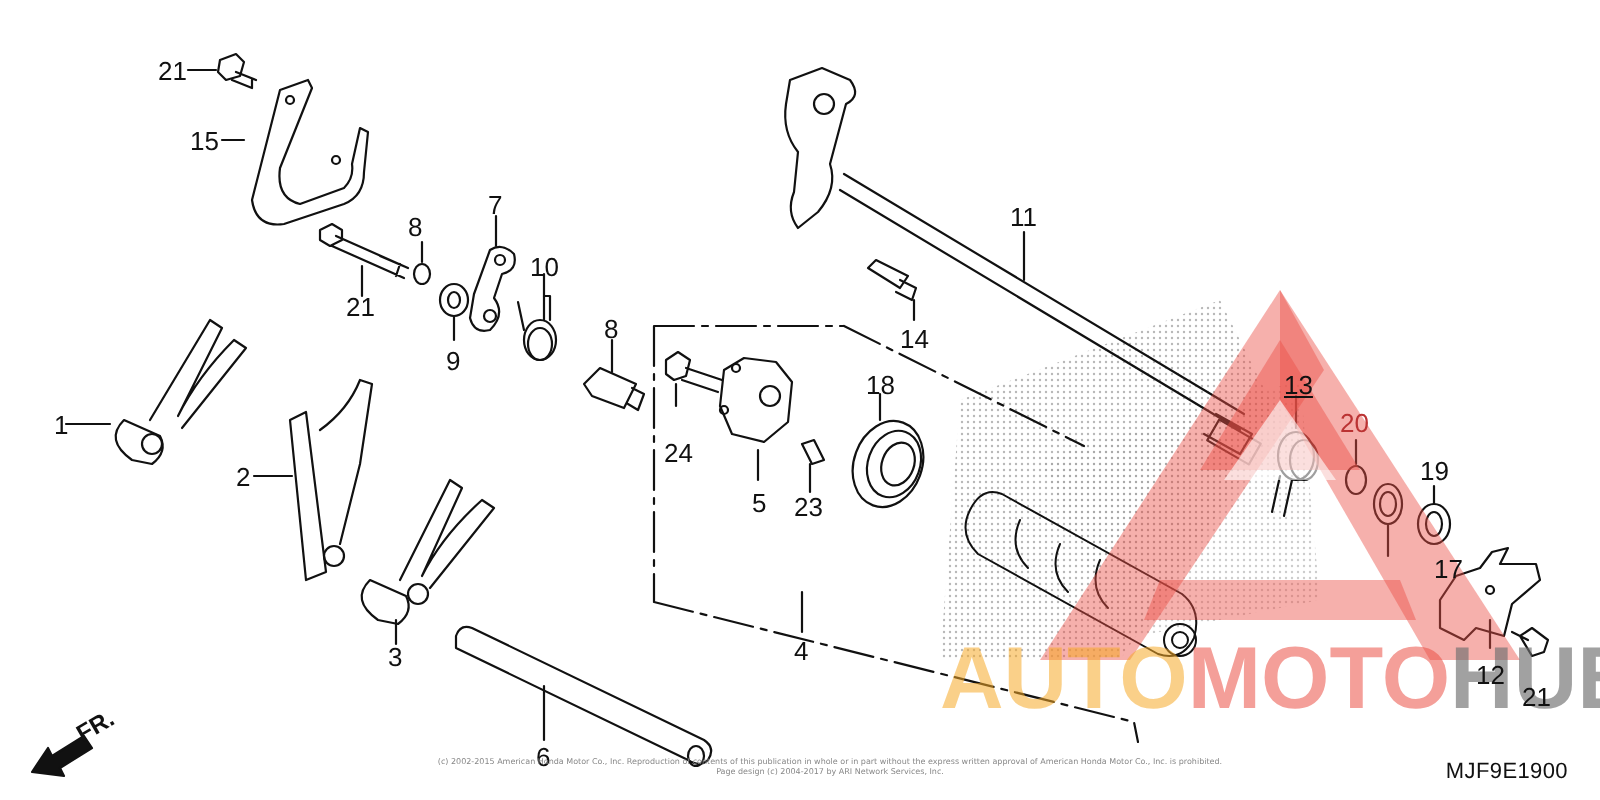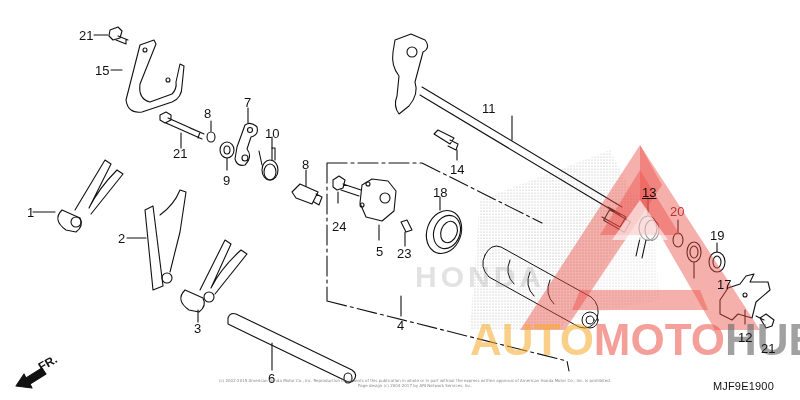--- a/index.html
+++ b/index.html
@@ -1,20 +1,20 @@
 <!DOCTYPE html>
 <html><head>
 <meta charset="utf-8">
 <style>
   html, body { margin:0; padding:0; background:#ffffff; }
   body { width:800px; height:400px; overflow:hidden; position:relative; font-family:"Liberation Sans", sans-serif; }
   #stage { position:absolute; left:0; top:0; width:800px; height:400px; }
   .callout { position:absolute; font-family:"Liberation Sans", sans-serif; font-size:13px; color:#111; line-height:1; white-space:nowrap; }
   .footer-note { position:absolute; font-family:"DejaVu Sans", sans-serif; font-size:4px; color:#888; white-space:nowrap; line-height:1.3; text-align:center; }
-  .diagram-code { position:absolute; right:26px; bottom:8px; font-family:"Liberation Sans", sans-serif; font-size:11px; color:#111; letter-spacing:0.2px; }
+  .diagram-code { position:absolute; right:16px; bottom:8px; font-family:"Liberation Sans", sans-serif; font-size:11px; color:#111; letter-spacing:0.2px; }
   .fr-label { position:absolute; font-family:"Liberation Sans", sans-serif; font-weight:bold; font-size:12px; color:#111; transform:rotate(-30deg); }
   .watermark-text { position:absolute; font-family:"Liberation Sans", sans-serif; font-weight:bold; font-size:44px; letter-spacing:0px; line-height:1; }
   .wm-a { color:rgba(245,170,40,0.55);margin-top:36px; }
   .wm-b { color:rgba(235,80,70,0.55); }
   .wm-c { color:rgba(110,110,110,0.65); }
 </style>
 </head>
 <body>
 
 <div id="stage">
@@ -166,35 +166,34 @@
   <svg width="800" height="400" viewBox="0 0 800 400" style="position:absolute;left:0;top:0;pointer-events:none;">
     <g fill="rgba(235,80,70,0.45)">
       <polygon points="520,330 640,145 662,185 565,330"></polygon>
       <polygon points="640,145 760,330 715,330 640,200"></polygon>
       <polygon points="580,290 700,290 708,310 572,310"></polygon>
       <polygon points="600,235 640,170 680,235"></polygon>
     </g>
     <polygon points="640,200 668,240 612,240" fill="#fff" opacity="0.6"></polygon>
   </svg>
 
-  <div class="watermark-text" style="left:415px;top:262px;font-size:30px;color:rgba(140,140,140,0.25);letter-spacing:4px;">HONDA</div>
 
   <div style="position:absolute;left:470px;top:318px;">
     <span class="watermark-text wm-a" style="position:relative;">AUTO</span><span class="watermark-text wm-b" style="position:relative;">MOTO</span><span class="watermark-text wm-c" style="position:relative;">HUB</span>
   </div>
 
   <span class="callout" style="left:79px;top:29px;">21</span>
   <span class="callout" style="left:95px;top:64px;text-align:right;">15</span>
   <span class="callout" style="left:204px;top:107px;">8</span>
   <span class="callout" style="left:244px;top:96px;">7</span>
   <span class="callout" style="left:265px;top:127px;">10</span>
   <span class="callout" style="left:173px;top:147px;">21</span>
   <span class="callout" style="left:223px;top:174px;">9</span>
   <span class="callout" style="left:302px;top:158px;">8</span>
-  <span class="callout" style="left:482px;top:102px;">11</span>
+  <span class="callout" style="left:505px;top:102px;">11</span>
   <span class="callout" style="left:450px;top:163px;">14</span>
   <span class="callout" style="left:433px;top:186px;">18</span>
   <span class="callout" style="left:332px;top:220px;">24</span>
   <span class="callout" style="left:376px;top:245px;">5</span>
   <span class="callout" style="left:397px;top:247px;">23</span>
   <span class="callout" style="left:397px;top:319px;">4</span>
   <span class="callout" style="left:27px;top:206px;">1</span>
   <span class="callout" style="left:118px;top:232px;">2</span>
   <span class="callout" style="left:194px;top:322px;">3</span>
   <span class="callout" style="left:268px;top:372px;">6</span>

